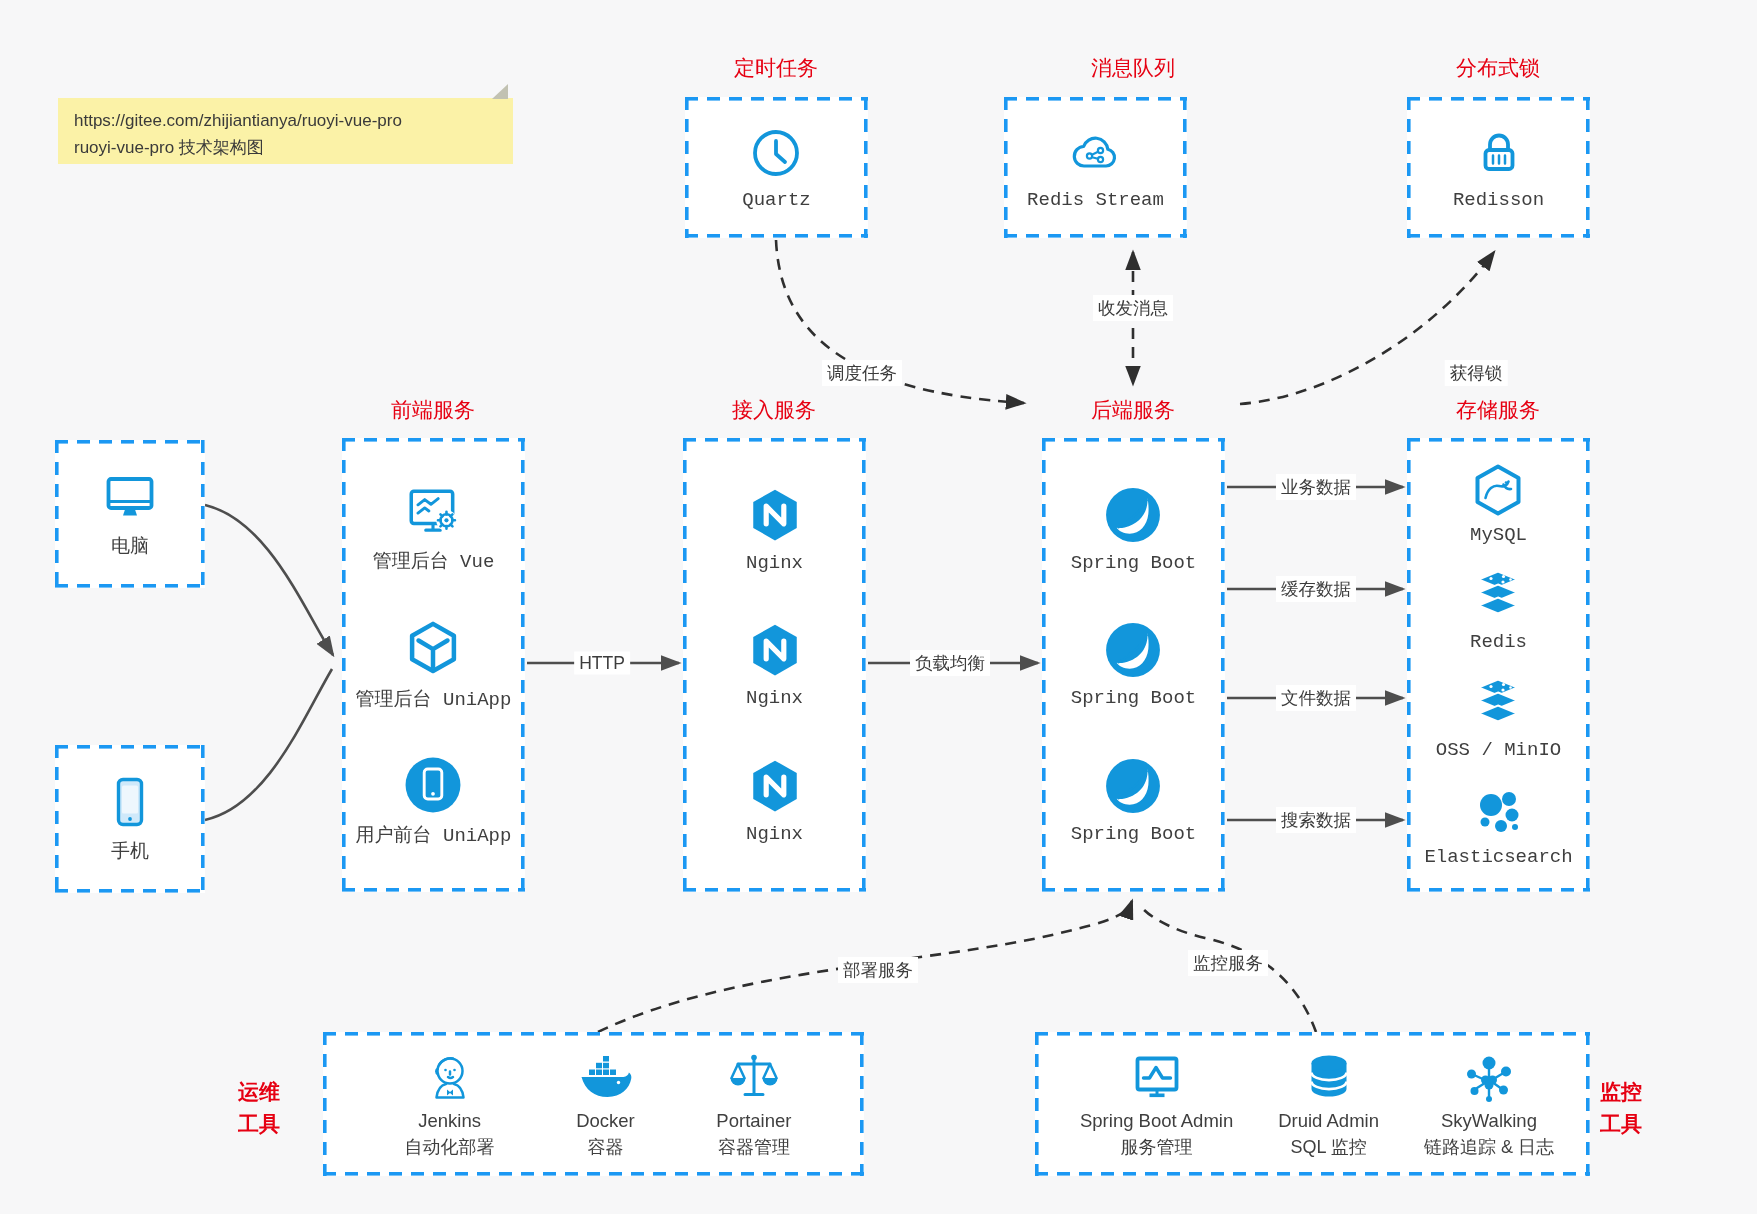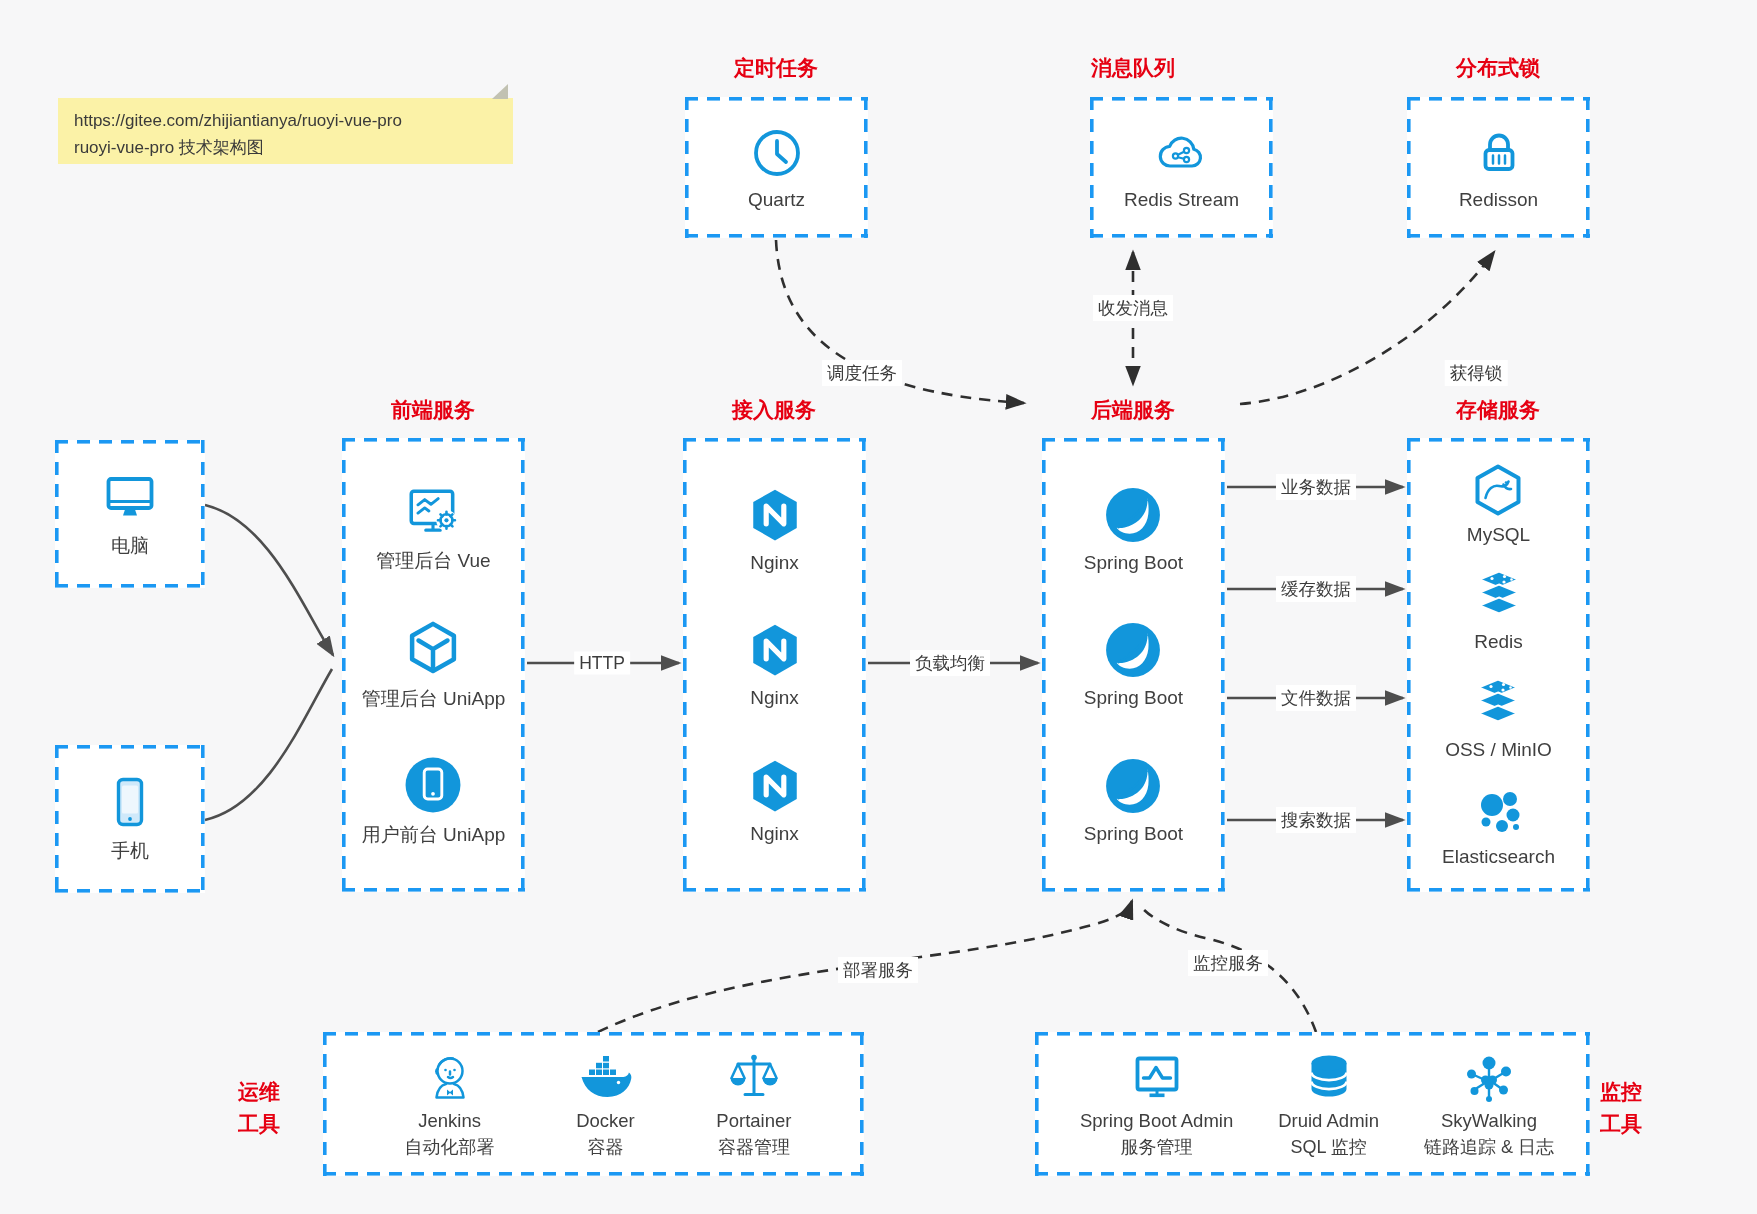--- a/index.html
+++ b/index.html
@@ -21,30 +21,30 @@
     background-image:
       repeating-linear-gradient(90deg,var(--bd) 0 13px,transparent 13px 22px),
       repeating-linear-gradient(90deg,var(--bd) 0 13px,transparent 13px 22px),
       repeating-linear-gradient(180deg,var(--bd) 0 13px,transparent 13px 22px),
       repeating-linear-gradient(180deg,var(--bd) 0 13px,transparent 13px 22px);
     background-position:0 0,0 100%,0 0,100% 0;
     background-size:100% 3.6px,100% 3.6px,3.6px 100%,3.6px 100%;
     background-repeat:no-repeat;
     display:flex;align-items:center;justify-content:space-evenly;
   }
-  .dbox.col{flex-direction:column;}
+  .dbox.col{flex-direction:column;font-family:Liberation Mono, monospace;}
   .dbox.row{flex-direction:row;}
   .item{display:flex;flex-direction:column;align-items:center;gap:8px;}
   .lbl{font-size:19px;color:var(--txt);white-space:nowrap;}
   .bitem{display:flex;flex-direction:column;align-items:center;gap:3px;margin-left:9px;}
   .bname{font-size:18.5px;color:var(--txt);white-space:nowrap;line-height:1.3;}
   .bdesc{font-size:18px;color:var(--txt);white-space:nowrap;line-height:1.25;}
 
   .rtitle{position:absolute;z-index:3;transform:translateX(-50%);color:var(--red);
-          font-weight:bold;font-size:21px;white-space:nowrap;}
+          font-weight:normal;font-size:21px;white-space:nowrap;}
   .rside{position:absolute;z-index:3;color:var(--red);font-weight:bold;font-size:21px;
          line-height:1.5;width:80px;}
 
   .chip{position:absolute;z-index:3;transform:translate(-50%,-50%);background:#fff;
         color:#3c3c3c;font-size:17.5px;padding:1px 5px;white-space:nowrap;}
 
   .note{position:absolute;z-index:3;left:58px;top:98px;width:455px;height:66px;
         background:#fbf2a7;color:#3a3a3a;font-size:17px;line-height:1.6;
         padding:9px 16px;box-sizing:border-box;}
   .note::after{content:"";position:absolute;top:-14px;right:5px;
@@ -114,21 +114,21 @@
   <div class="dbox col" style="left:685px;top:97px;width:183px;height:141px">
     <div class="item">
       <svg width="56" height="56" viewBox="0 0 56 56">
         <circle class="bs" cx="28" cy="28" r="21"></circle>
           <path class="bs" d="M28 16 V29 L37 37"></path>
       </svg>
       <div class="lbl">Quartz</div>
     </div>
   </div>
 
-  <div class="dbox col" style="left:1090px;top:97px;width:183px;height:141px">
+  <div class="dbox col" style="left:1004px;top:97px;width:183px;height:141px">
     <div class="item">
       <svg width="56" height="56" viewBox="0 0 56 56">
         <path class="bs" style="stroke-width:3.2" d="M17.5 41 h21.5 a8.5 8.5 0 0 0 1.8-16.8 A12.5 12.5 0 0 0 16.6 21.5 A9 9 0 0 0 17.5 41 Z"></path>
         <circle class="bs2" style="stroke-width:2.2" cx="22.5" cy="31" r="2.6"></circle>
         <circle class="bs2" style="stroke-width:2.2" cx="33.5" cy="25.5" r="2.6"></circle>
         <circle class="bs2" style="stroke-width:2.2" cx="33.5" cy="34.5" r="2.6"></circle>
         <path class="bs2" style="stroke-width:2.2" d="M25 29.7 L31 26.7 M25 32.2 L31 33.8"></path>
       </svg>
       <div class="lbl">Redis Stream</div>
     </div>

